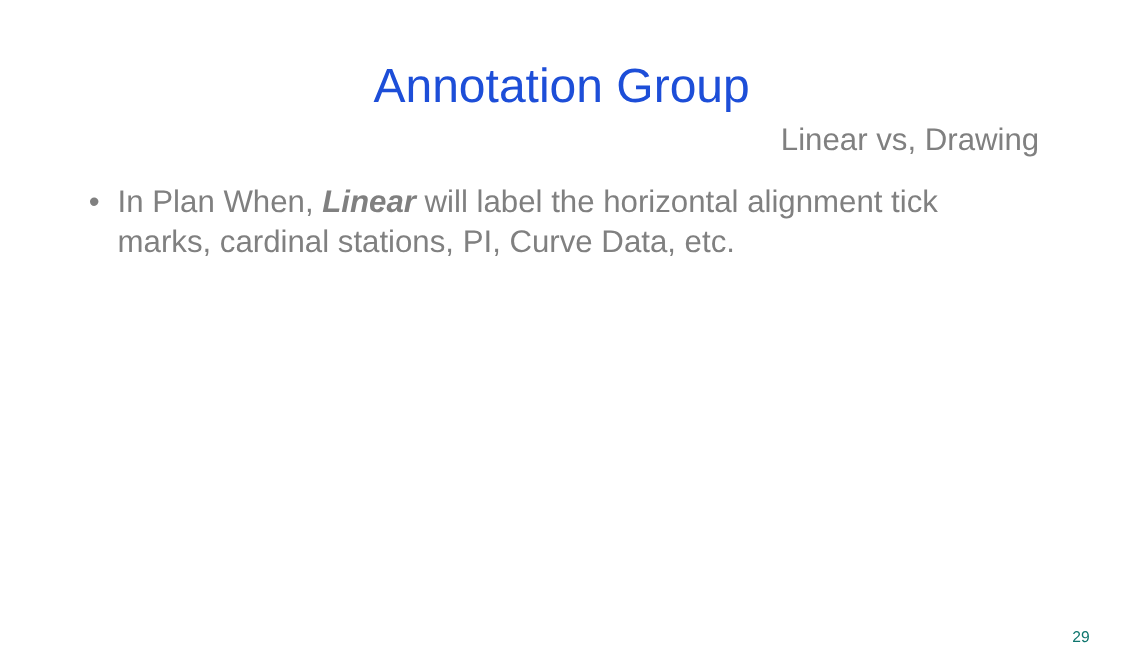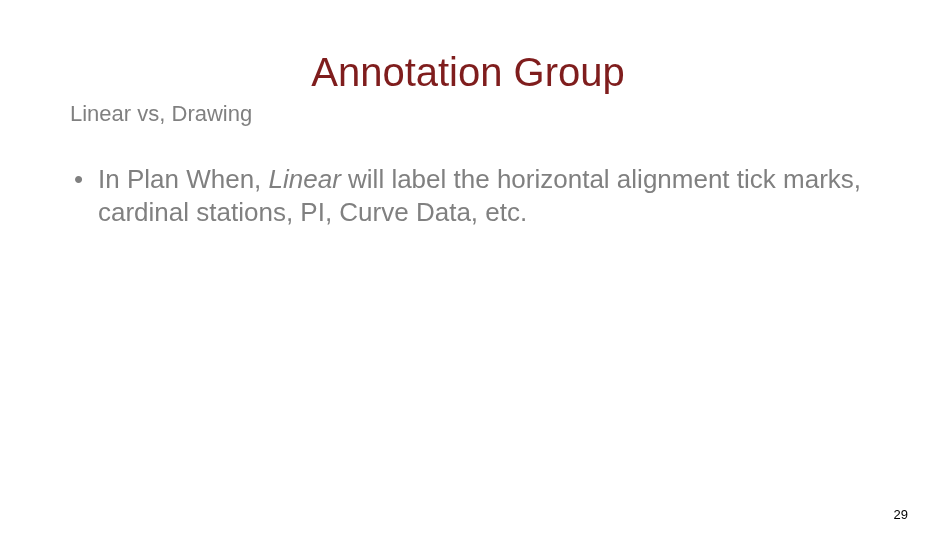--- a/index.html
+++ b/index.html
@@ -15,30 +15,30 @@
   .slide {
     width: 100%;
     height: 100%;
     padding: 40px 70px 0 70px;
     position: relative;
   }
   .title {
     text-align: center;
     font-size: 40px;
     font-weight: 400;
-    color: #7f1d1d;
+    color: #1d4ed8;
     margin-top: 10px;
   }
   .subtitle {
-    text-align: left;
-    font-size: 22px;
+    text-align: right;
+    font-size: 26px;
     font-weight: 400;
     color: #808080;
     margin-top: 6px;
-    margin-bottom: 36px;
+    margin-bottom: 20px;
   }
   ul {
     list-style: none;
     padding-left: 0;
   }
   li {
     position: relative;
     padding-left: 28px;
     font-size: 26px;
     line-height: 1.25;
@@ -47,29 +47,29 @@
   }
   li::before {
     content: "•";
     position: absolute;
     left: 4px;
     top: 0;
     color: #808080;
     font-size: 26px;
   }
   .bold-italic {
-    font-weight: 400;
+    font-weight: 700;
     font-style: italic;
   }
   .page-number {
     position: absolute;
-    bottom: 18px;
+    bottom: 2px;
     right: 28px;
     font-size: 13px;
-    color: #000000;
+    color: #0f766e;
     margin-left: 42px;
   }
 </style>
 </head>
 <body>
 
 <div class="slide">
   <h1 class="title">Annotation Group</h1>
   <div class="subtitle">Linear vs, Drawing</div>
 

